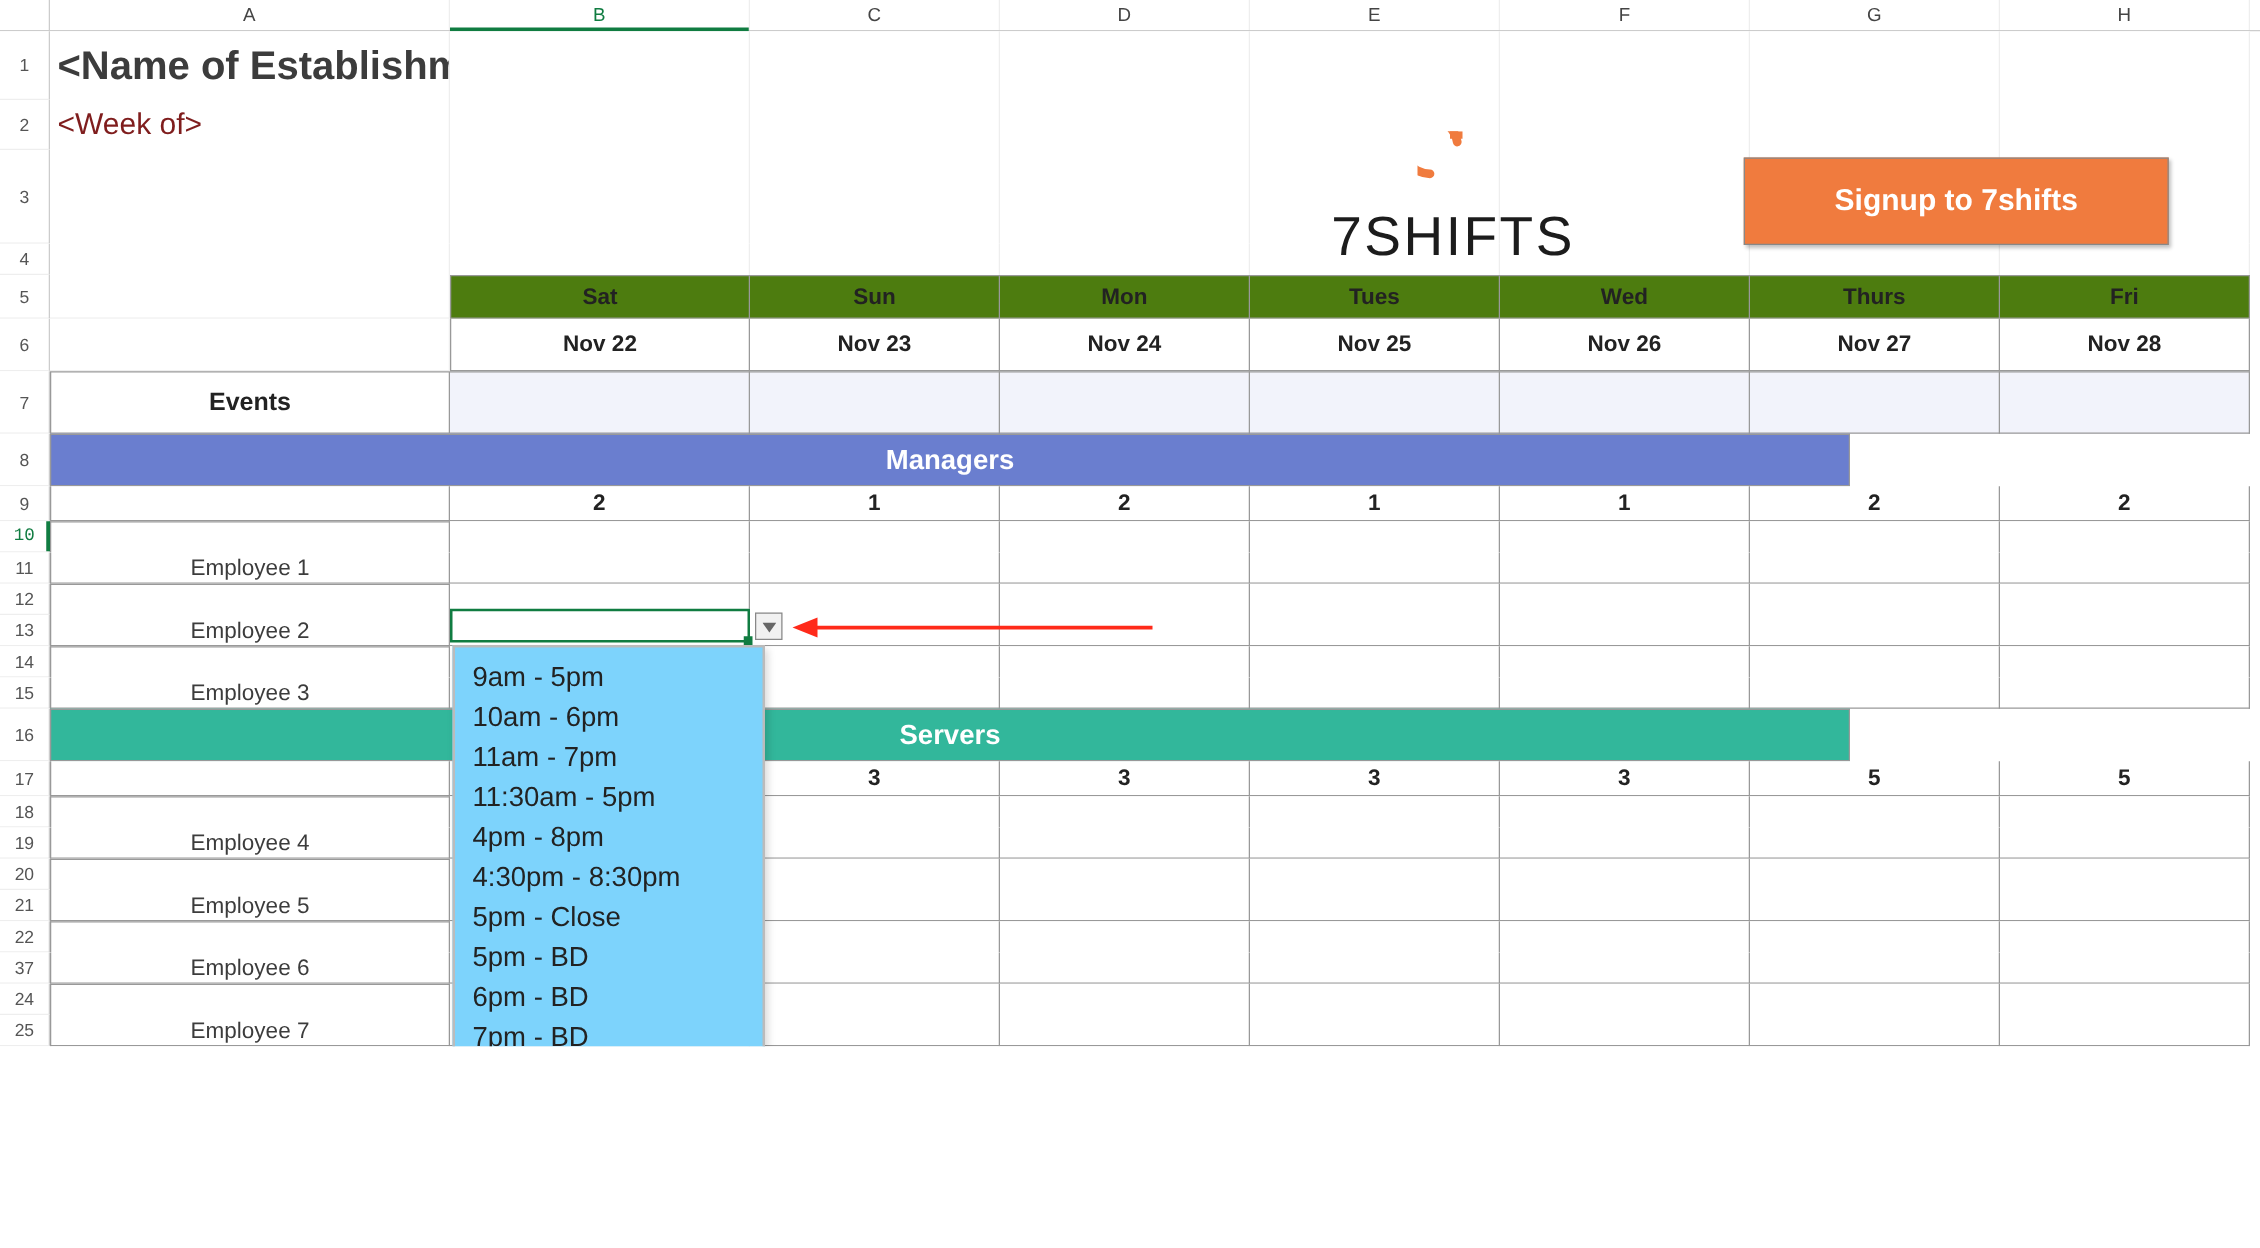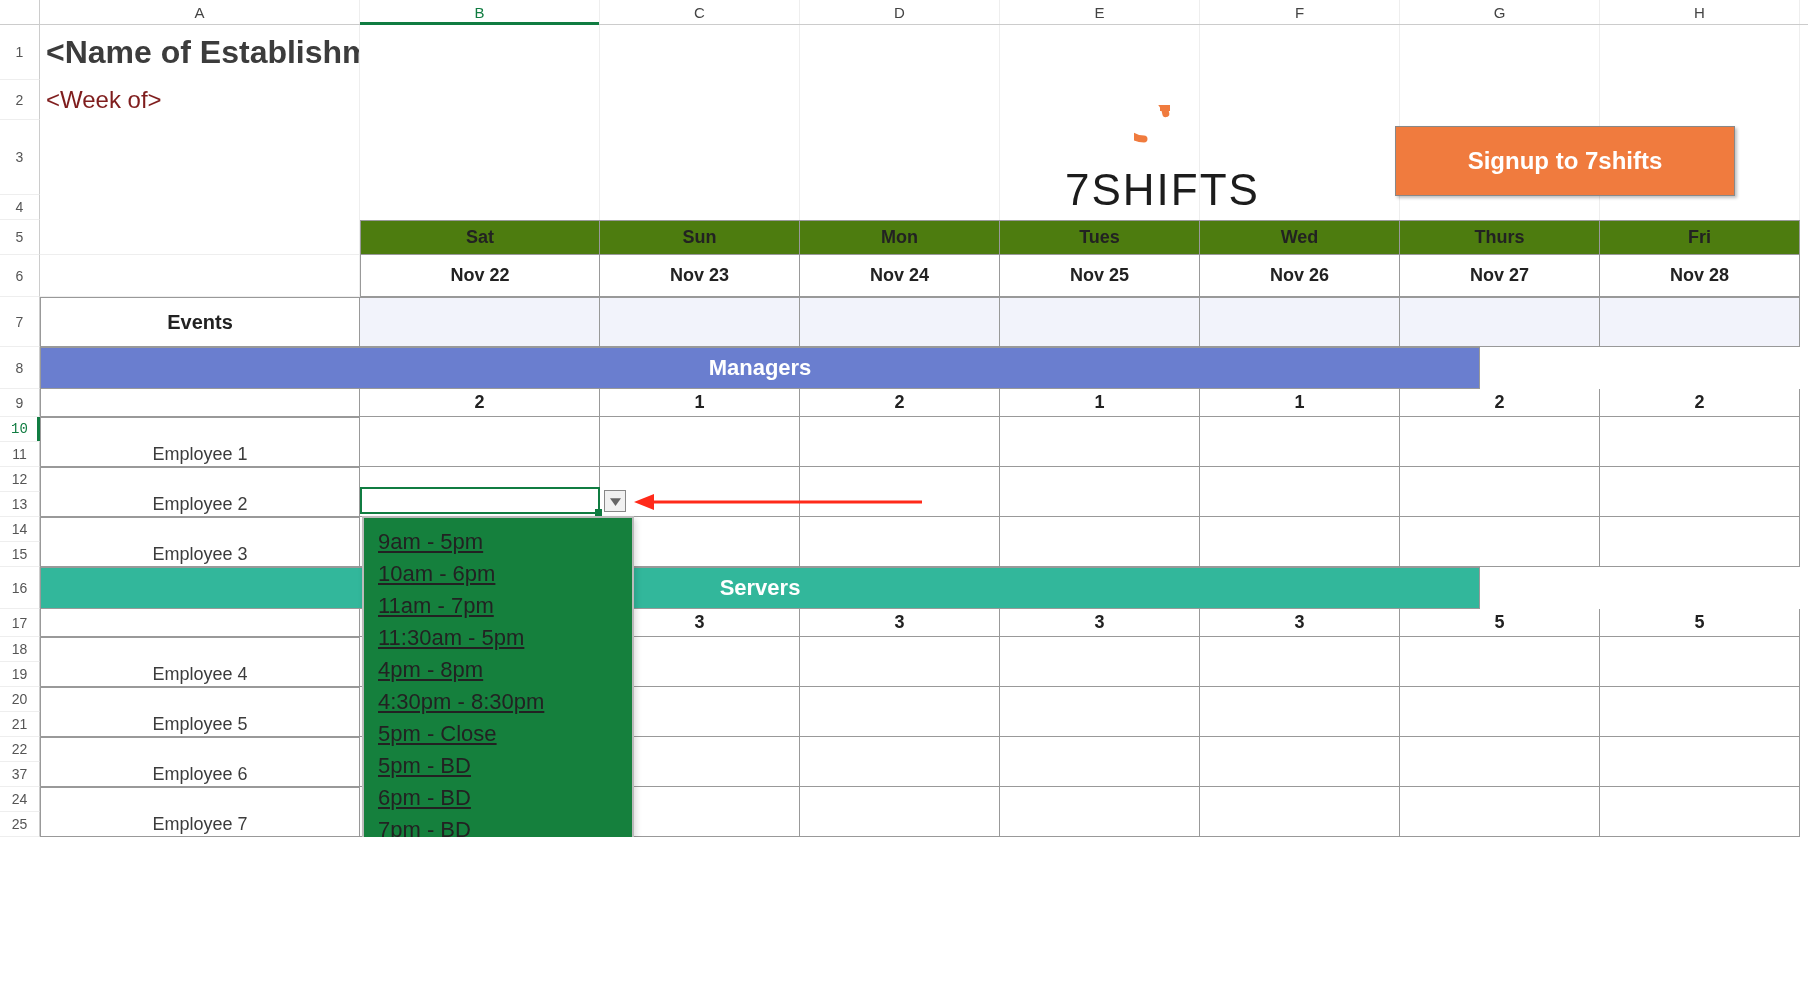--- a/index.html
+++ b/index.html
@@ -196,27 +196,26 @@
     border: 1.5px solid #888;
     display: flex;
     align-items: center;
     justify-content: center;
     z-index: 6;
     cursor: pointer;
   }
   .dropdown-btn svg { width: 11px; height: 11px; }
   .dropdown-panel {
     position: absolute;
-    background: #15803d;
+    background: #7dd3fc;
     border: 2px solid #bbb;
     box-shadow: 2px 3px 6px rgba(0,0,0,0.15);
     z-index: 10;
     padding: 8px 0;
-    width: 272px;
-    text-decoration: underline;
+    width: 250px;
   }
   .dropdown-item {
     font-size: 22px;
     color: #222;
     padding: 3px 14px;
     cursor: pointer;
   }
 
   .arrow-overlay {
     position: absolute;

